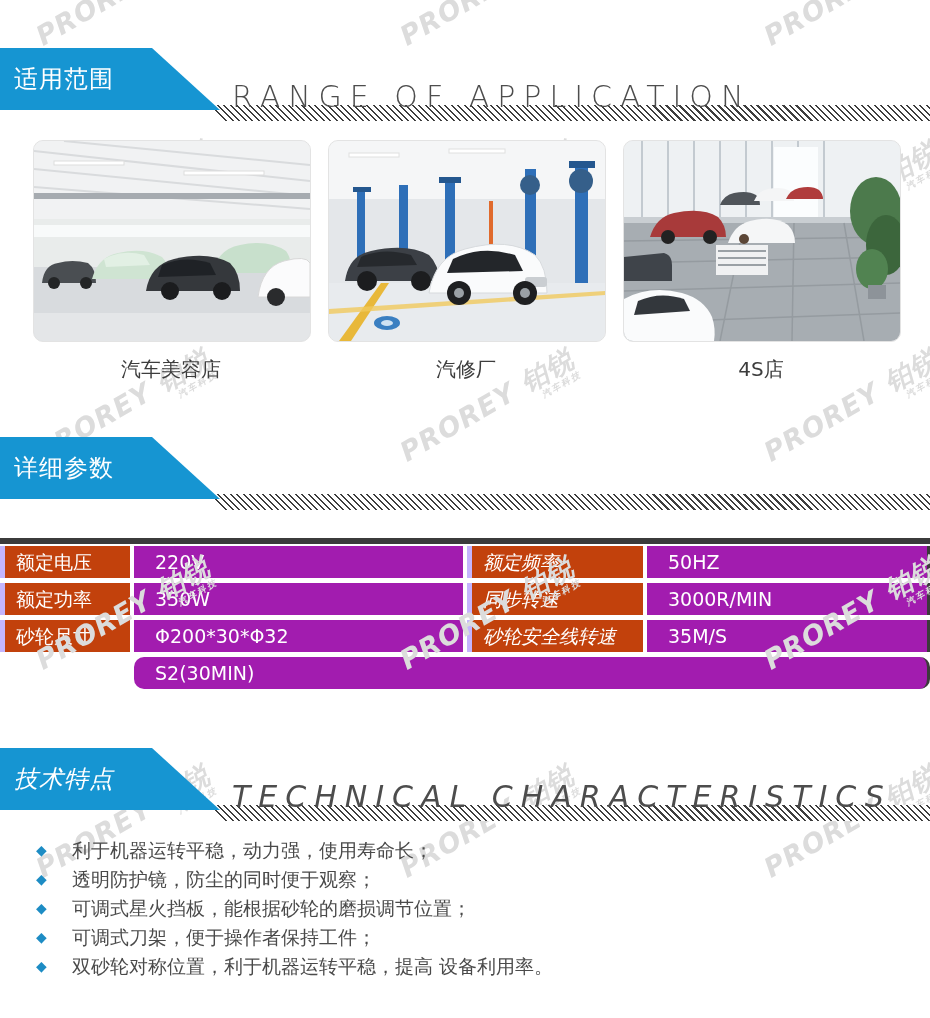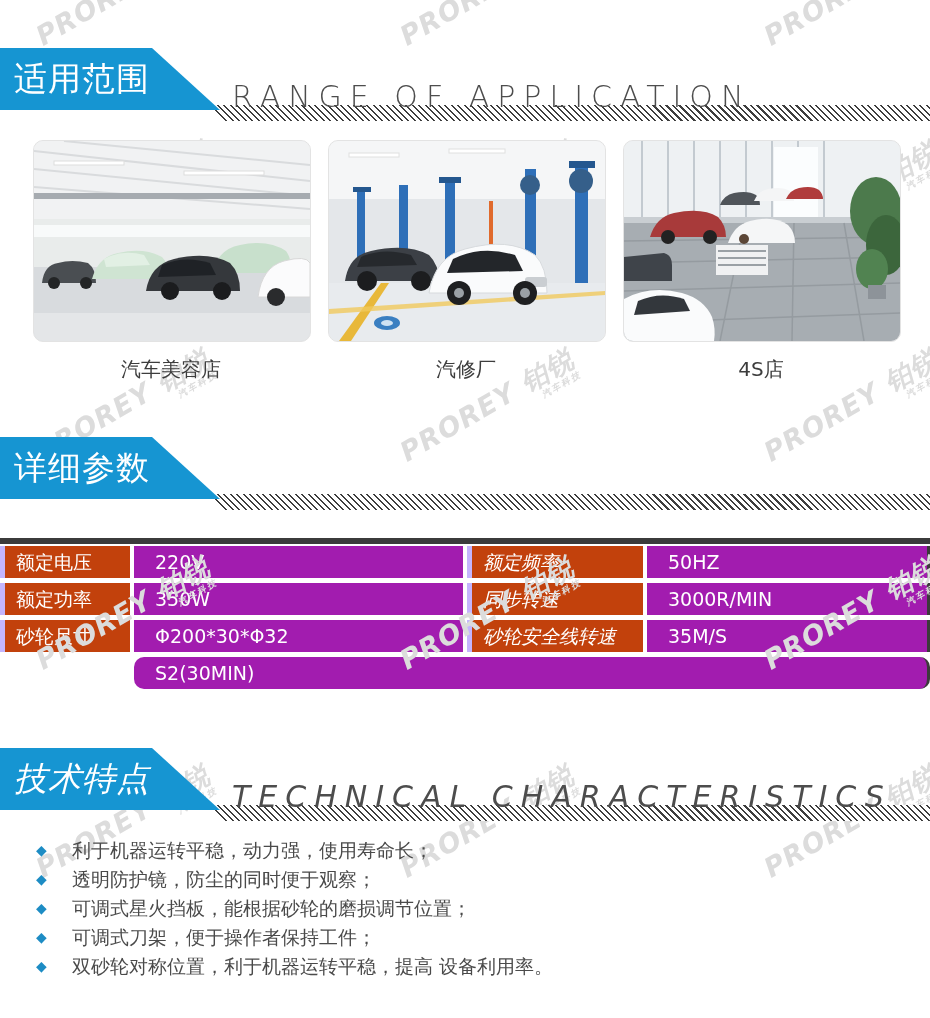--- a/index.html
+++ b/index.html
@@ -10,21 +10,21 @@
   .wm-layer{position:absolute;inset:0;z-index:5;pointer-events:none;}
   .wm{position:absolute;transform:rotate(-30deg);color:#dcdcdc;font-style:italic;
       font-weight:bold;white-space:nowrap;line-height:1;}
   .wm-main{display:block;font-size:27px;letter-spacing:1px;}
   .wm-sub{display:block;font-size:9px;text-align:right;margin-top:2px;letter-spacing:2px;}
 
   
   .sec-header{position:absolute;left:0;width:930px;height:80px;z-index:6;}
   .badge{position:absolute;left:0;top:0;width:220px;height:62px;background:#1695d2;
          clip-path:polygon(0 0,152px 0,100% 100%,0 100%);}
-  .badge-text{display:block;line-height:62px;padding-left:14px;font-size:33px;color:#ffffff;
+  .badge-text{display:block;line-height:62px;padding-left:14px;font-size:24px;color:#ffffff;
               letter-spacing:1px;white-space:nowrap;}
   .sec-title{position:absolute;left:232px;top:31px;font-size:30px;letter-spacing:8px;
              color:#4d4d4d;font-weight:300;white-space:nowrap;}
   .hatch{position:absolute;left:206px;right:0;top:57px;height:16px;
          background:repeating-linear-gradient(45deg,#3e3e3e 0 1.5px,#ffffff 1.5px 4.6px);
          clip-path:polygon(0 0,100% 0,100% 100%,17px 100%);}
   .hdr-application{top:48px;}
   .hdr-specification{top:437px;}
   .hdr-characteristics{top:748px;font-style:italic;}
 

